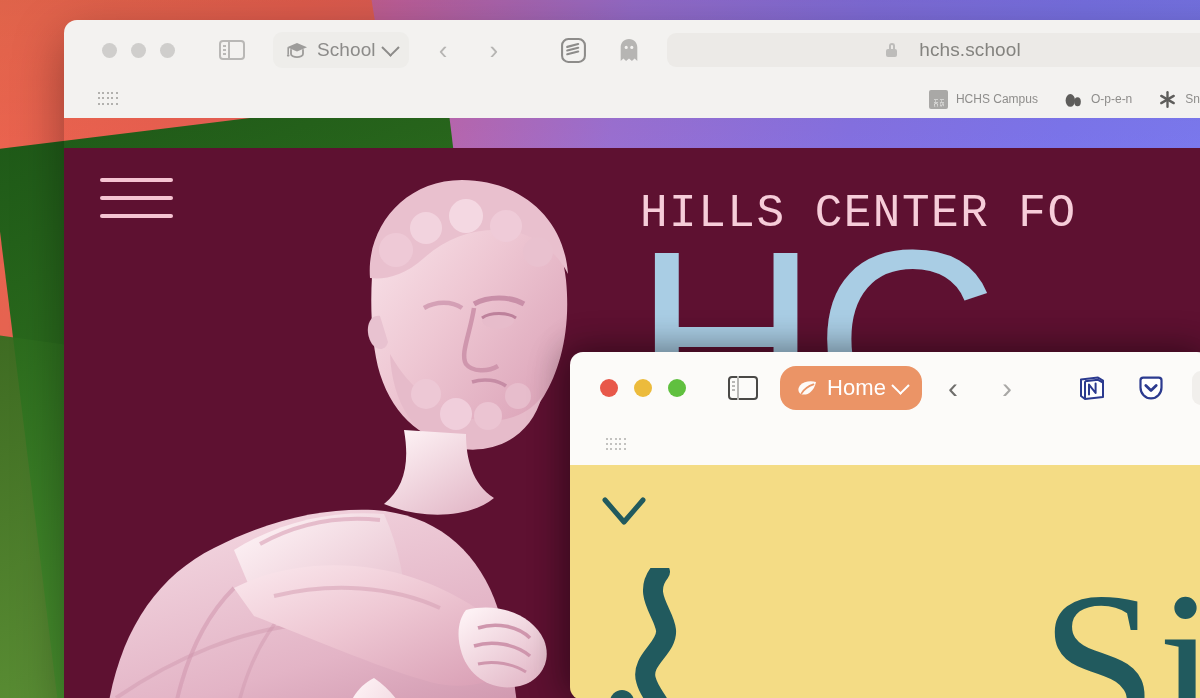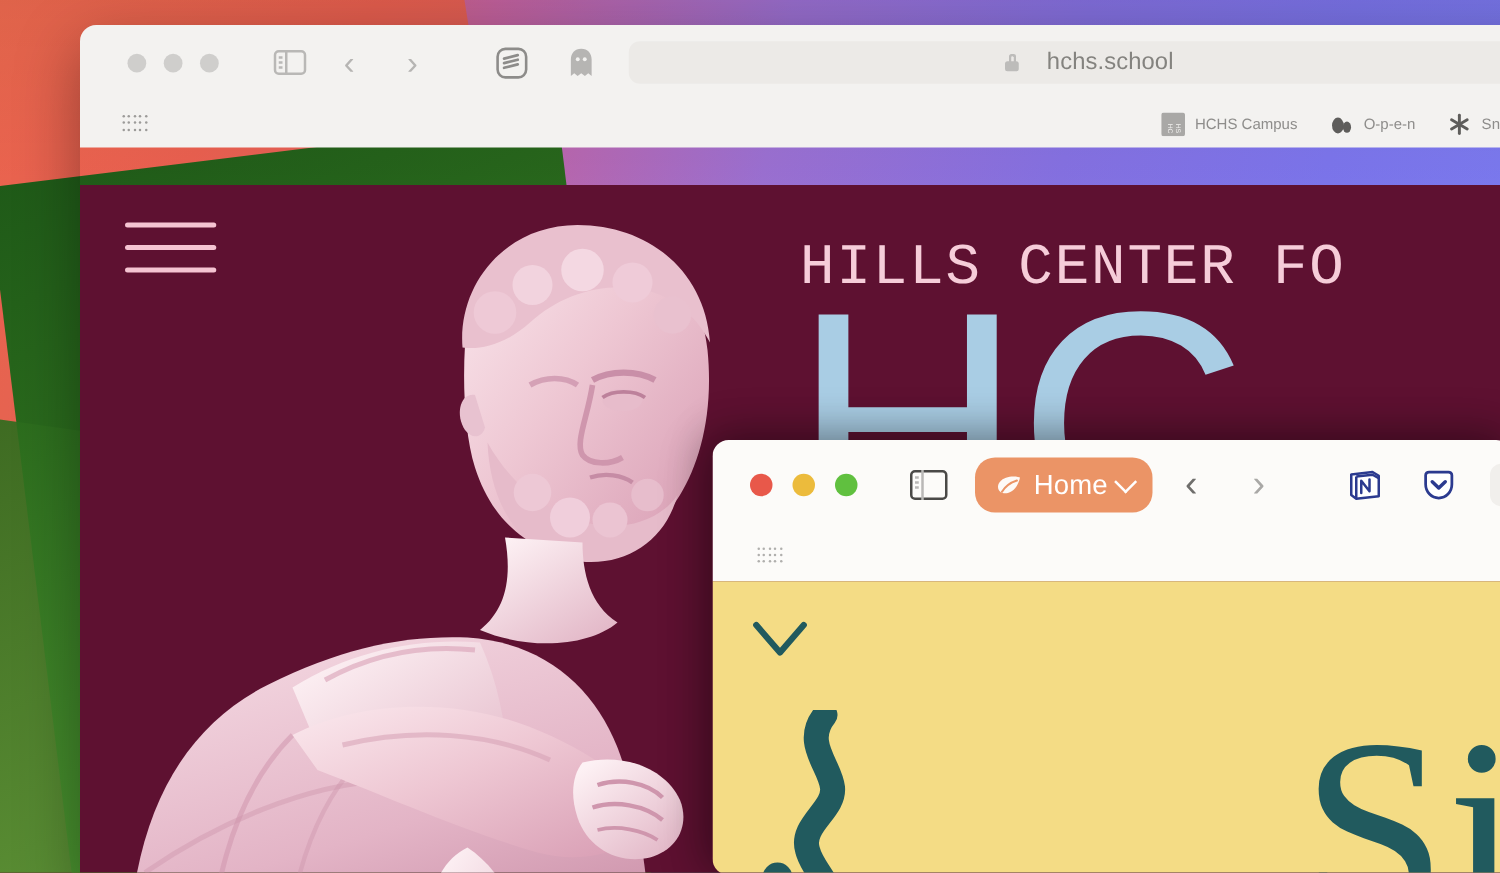--- a/index.html
+++ b/index.html
@@ -129,20 +129,32 @@
       <div class="lights">
         <span class="light"></span>
         <span class="light"></span>
         <span class="light"></span>
       </div>
 
       <div class="tb-icon" style="margin-left:44px;">
         <div class="sidebar-glyph"></div>
       </div>
 
+      <div class="profile-pill" style="margin-left:28px;">
+        <span style="display:flex;">
+          <svg width="24" height="20" viewBox="0 0 24 20" fill="none">
+            <path d="M12 3 L22 7.2 L12 11.4 L2 7.2 Z" fill="#9d9c9a"></path>
+            <path d="M6 9.2 V14 c0 1.8 3 3.2 6 3.2 s6-1.4 6-3.2 V9.2" stroke="#9d9c9a" stroke-width="1.8" fill="none"></path>
+            <path d="M3.2 7.8 V14.5" stroke="#9d9c9a" stroke-width="1.6"></path>
+            <circle cx="3.2" cy="15.4" r="1.2" fill="#9d9c9a"></circle>
+          </svg>
+        </span>
+        <span class="profile-label">School</span>
+        <span class="chev"></span>
+      </div>
 
       <span class="navarrow" style="margin-left:30px;">‹</span>
       <span class="navarrow" style="margin-left:42px;">›</span>
 
       <div class="tb-icon" style="margin-left:62px;">
         <svg width="27" height="27" viewBox="0 0 26 26" fill="none">
           <rect x="2" y="2" width="22" height="22" rx="6" stroke="#8d8c8a" stroke-width="2"></rect>
           <path d="M7 9.5 L17.5 6.8 M7 13 L17.5 10.4 M7 16.6 L17.5 14" stroke="#8d8c8a" stroke-width="2.1" stroke-linecap="round"></path>
         </svg>
       </div>

